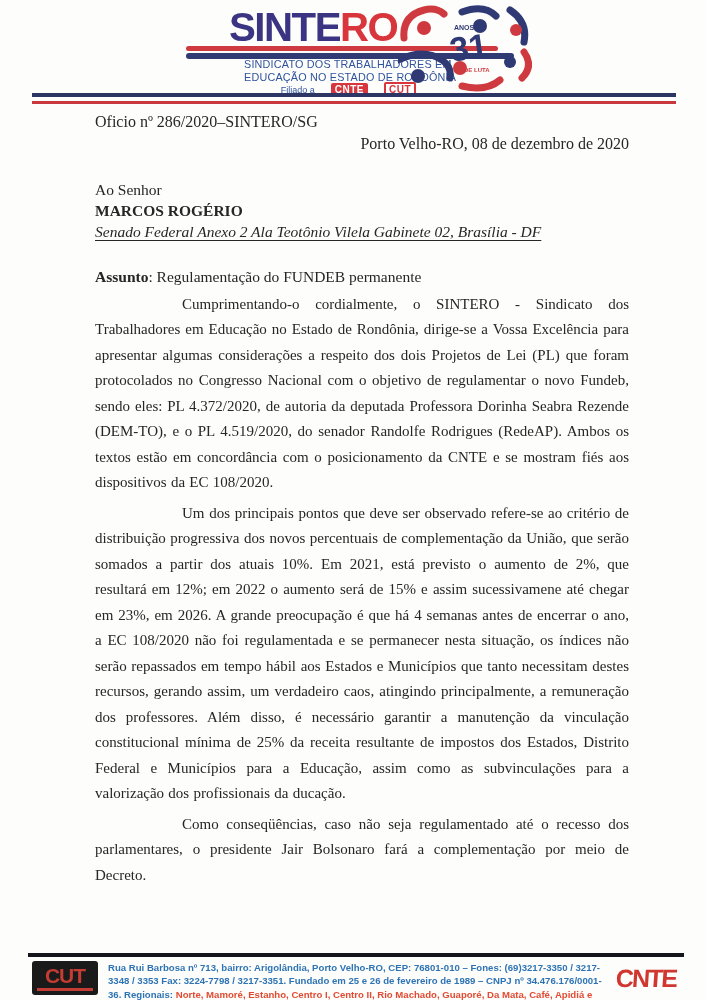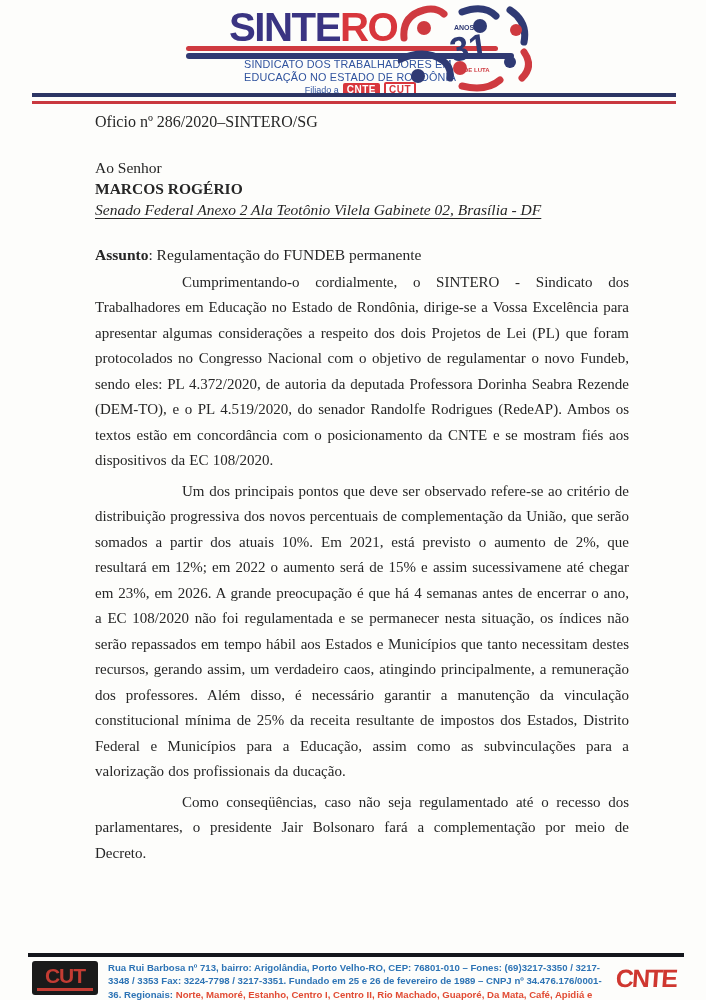--- a/index.html
+++ b/index.html
@@ -21,21 +21,21 @@
   .stripe{position:absolute;border-radius:3px;}
   .stripe-red{left:186px;top:46px;width:312px;height:4.5px;background:#cf3a40;}
   .stripe-navy{left:186px;top:53px;width:328px;height:5.5px;background:#303a73;}
   .org-subtitle{
     position:absolute;left:244px;top:58px;
     font-family:"Liberation Sans",sans-serif;font-size:10.8px;line-height:13px;
     color:#30539e;letter-spacing:.2px;white-space:nowrap;
   }
   .affiliation{
     position:absolute;left:244px;top:82px;width:172px;
-    display:flex;justify-content:flex-end;align-items:center;gap:4px;
+    display:flex;justify-content:flex-end;align-items:center;gap:16px;
     font-family:"Liberation Sans",sans-serif;
   }
   .affiliation .prefix{font-size:9px;color:#30539e;}
   .badge-cnte{background:#d8363c;color:#fff;font-size:10px;font-weight:900;
     padding:1px 4px;border-radius:2px;letter-spacing:.5px;}
   .badge-cut{border:2px solid #d8363c;color:#d8363c;background:#fff;
     font-size:10px;font-weight:900;padding:0 3px;border-radius:2px;letter-spacing:.5px;}
   .emblem{position:absolute;left:398px;top:4px;}
 
   .rule-navy{position:absolute;left:32px;right:30px;top:93px;height:4px;background:#2c3564;}
@@ -122,20 +122,21 @@
     <text x="56" y="26" font-family="Liberation Sans, sans-serif" font-size="7" font-weight="bold" fill="#2f3a74">ANOS</text>
     <text x="52" y="56" font-family="Liberation Sans, sans-serif" font-size="34" font-weight="bold" fill="#2f3a74" transform="rotate(-8 66 46)">31</text>
     <text x="66" y="68" font-family="Liberation Sans, sans-serif" font-size="6" font-weight="bold" fill="#cf3a40">DE LUTA</text>
   </svg>
 
   <div class="rule-navy"></div>
   <div class="rule-red"></div>
 
   <div class="content">
     <div class="ref-line">Oficio nº 286/2020–SINTERO/SG</div>
+    <div class="dateline">Porto Velho-RO, 08 de dezembro de 2020</div>
 
     <div class="recipient">
       <div>Ao Senhor</div>
       <div class="r-name">MARCOS ROGÉRIO</div>
       <div><span class="r-address">Senado Federal Anexo 2 Ala Teotônio Vilela Gabinete 02, Brasília - DF</span></div>
     </div>
 
     <div class="subject-line"><span class="s-label">Assunto</span><span>: Regulamentação do FUNDEB permanente</span></div>
 
 

